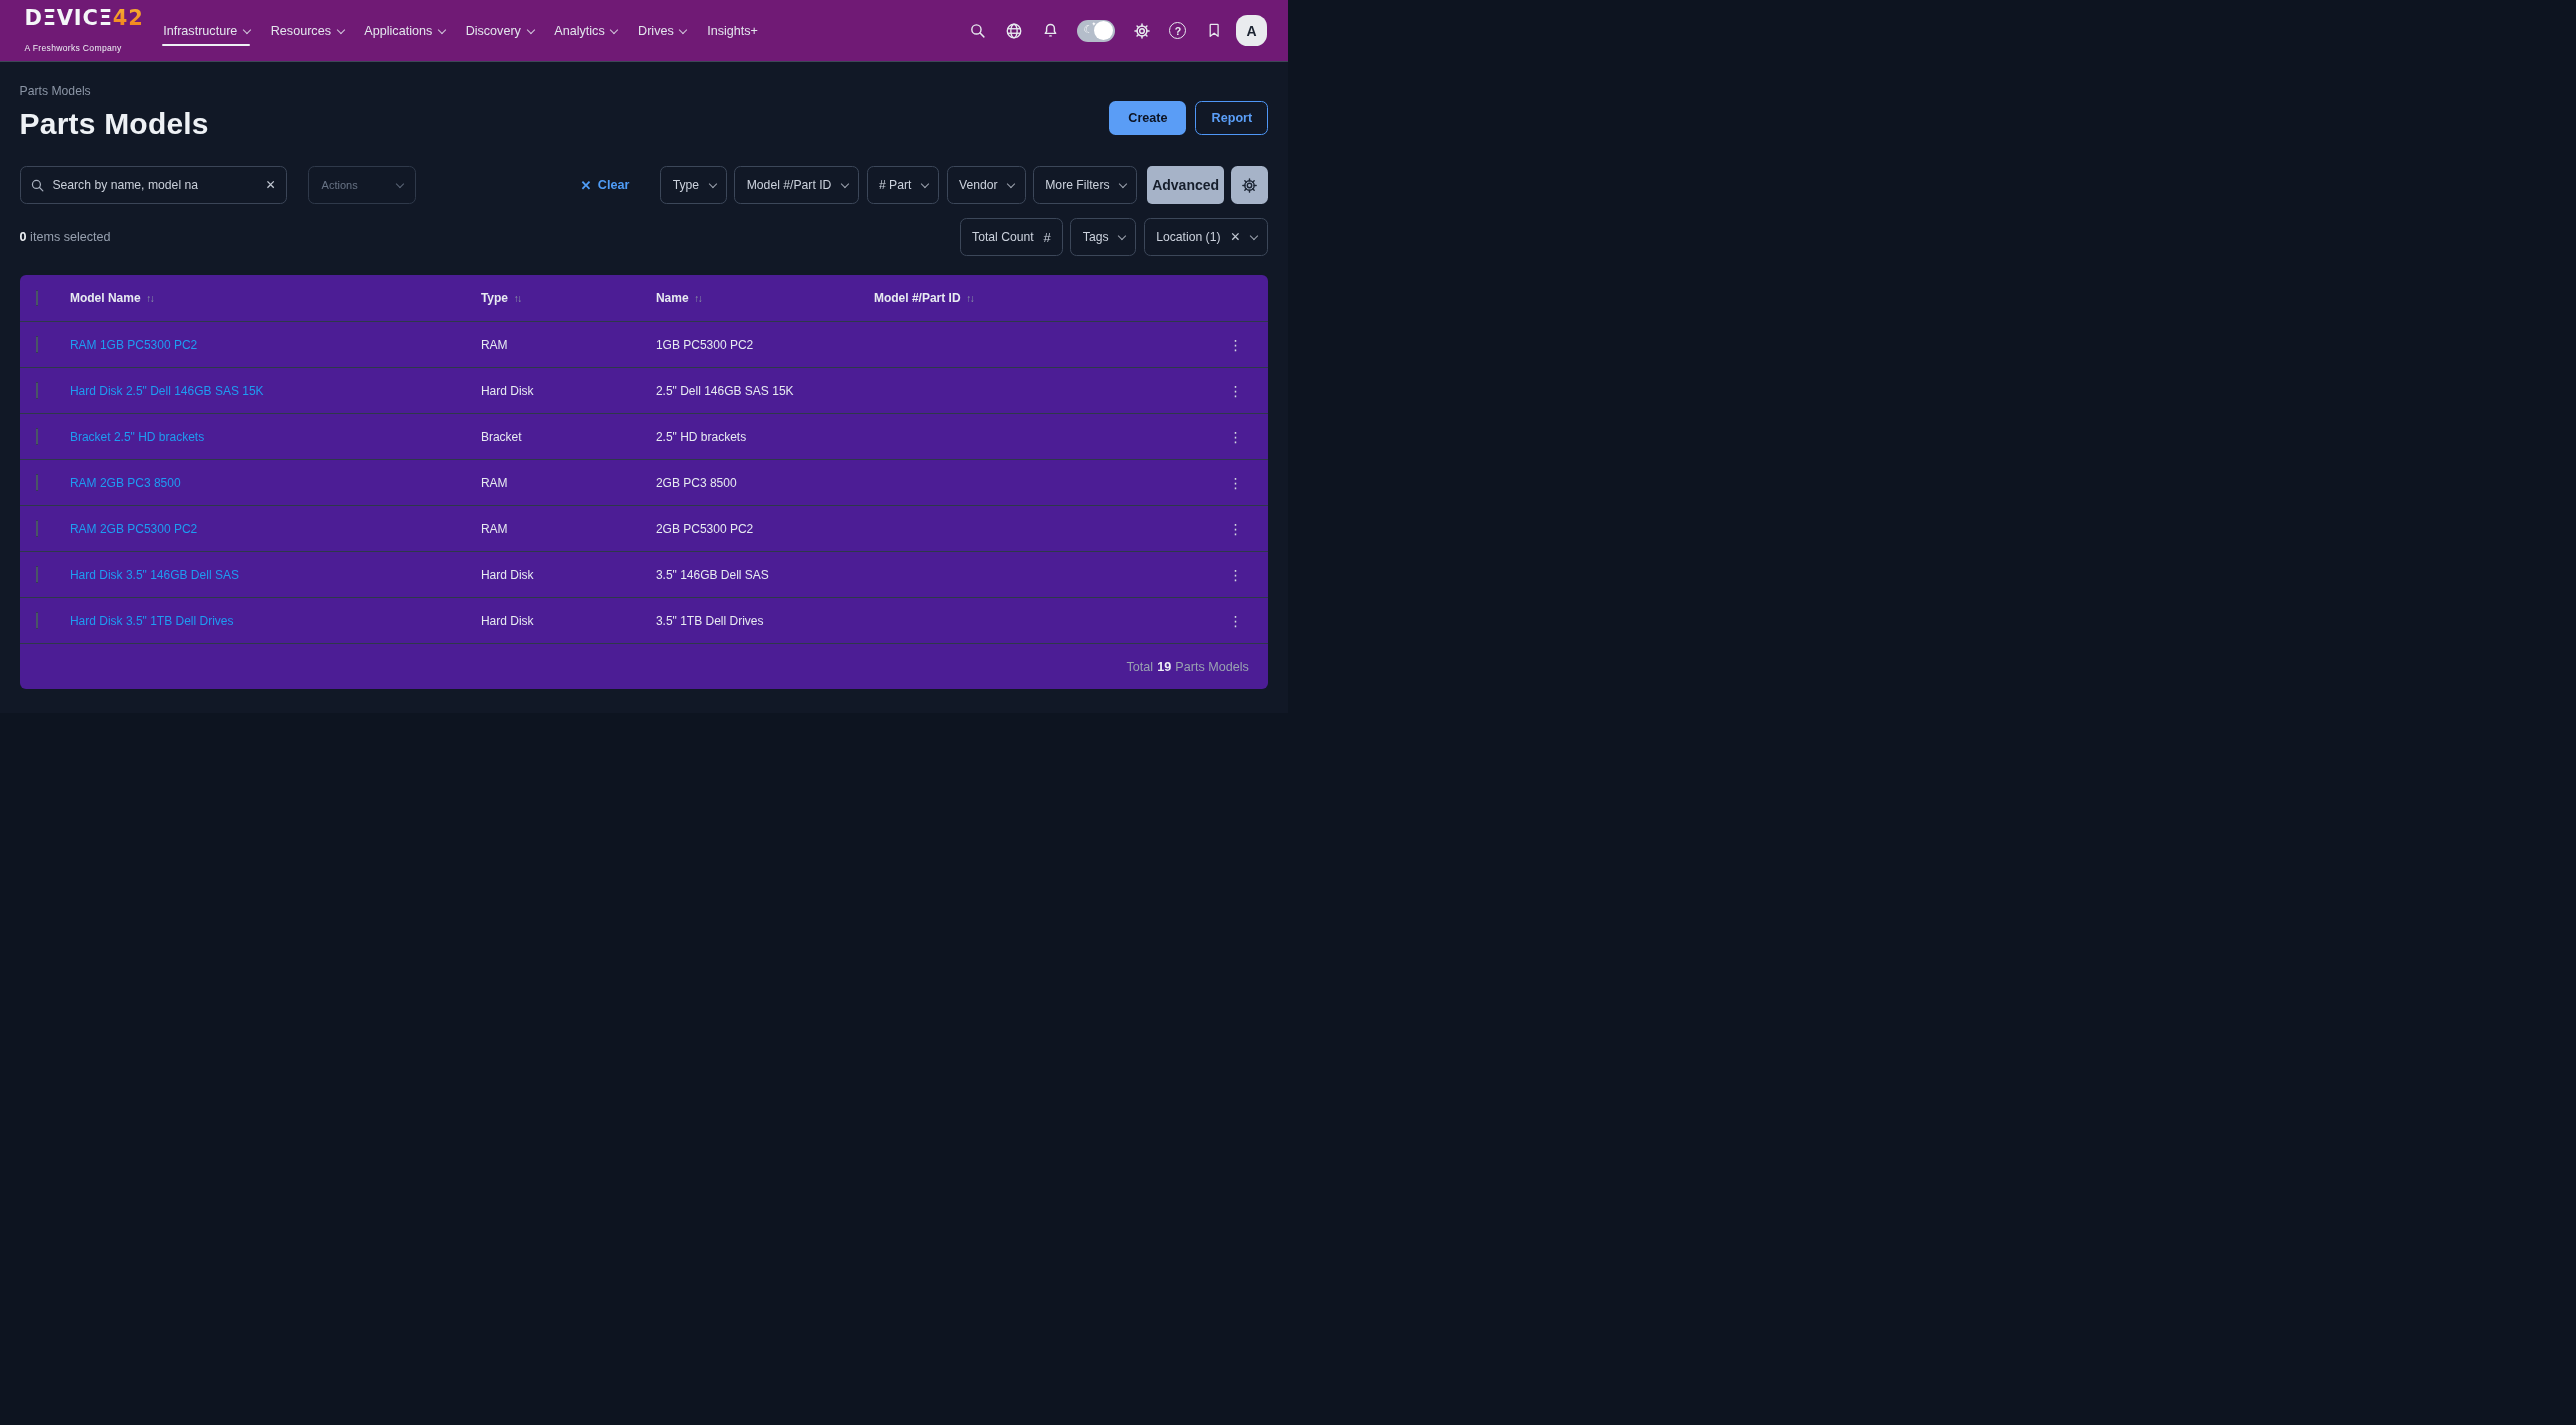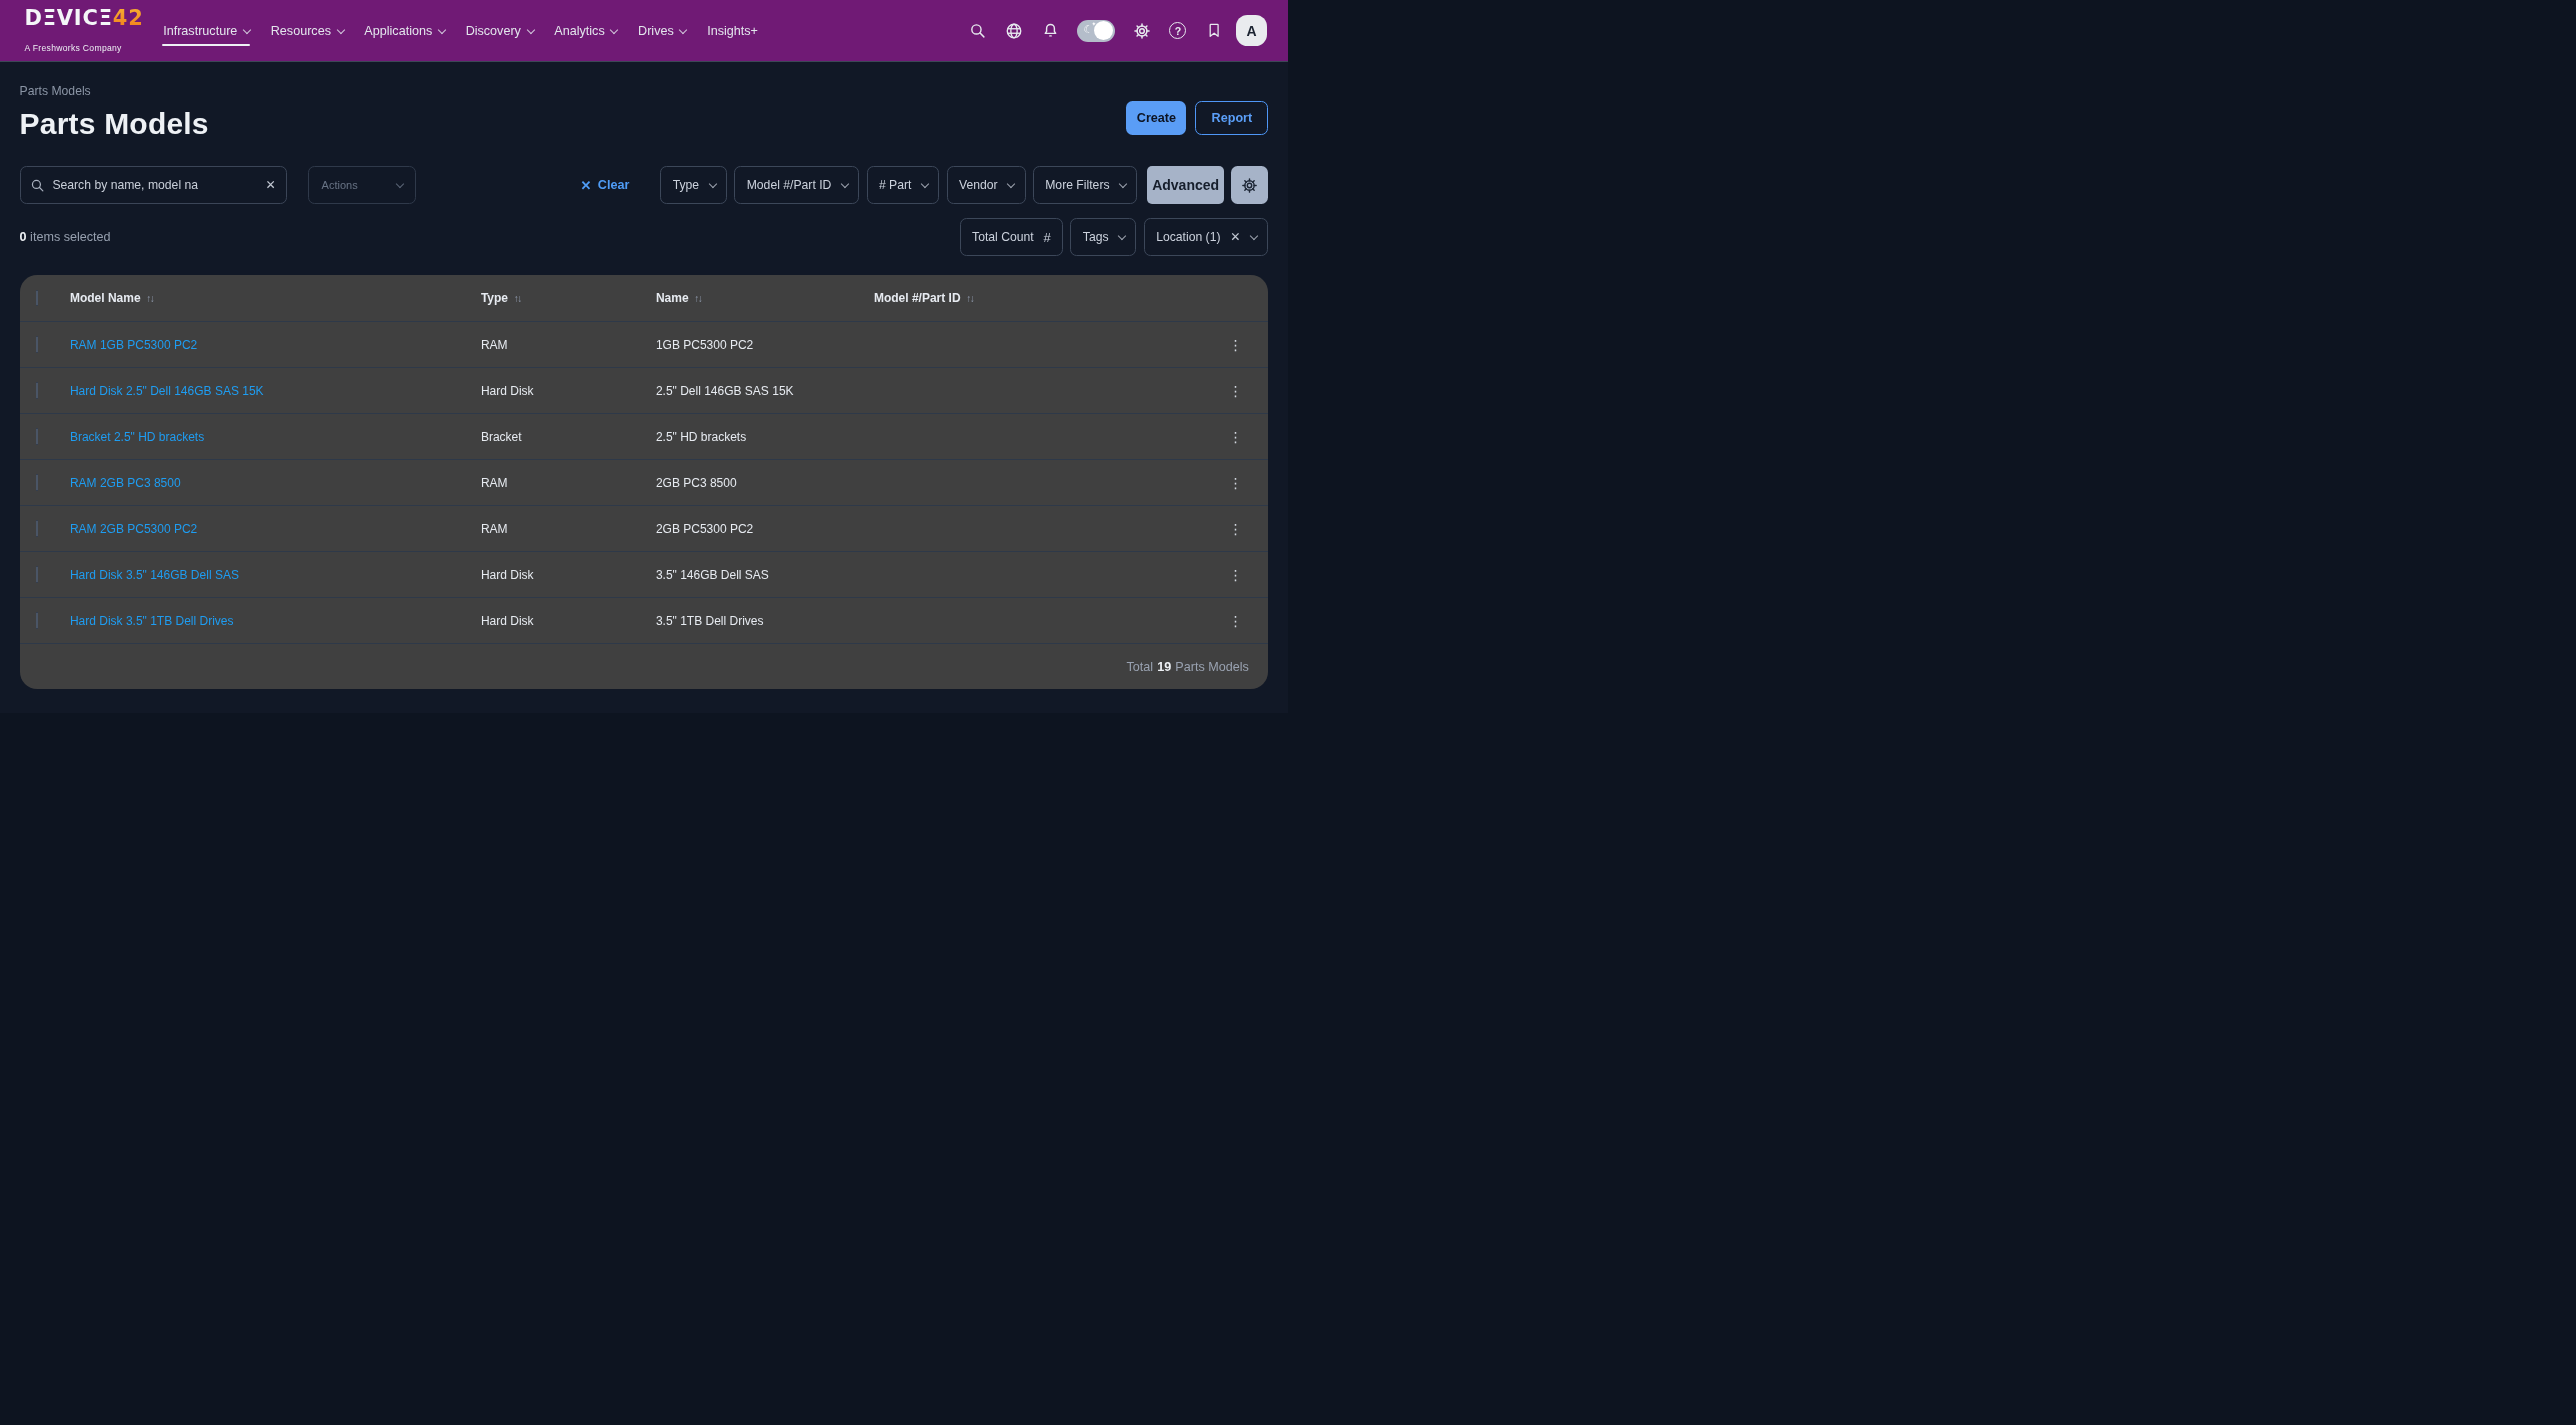--- a/index.html
+++ b/index.html
@@ -39,21 +39,21 @@
             display:flex; align-items:center; justify-content:center; font-size:14px; font-weight:700; cursor:pointer; }
 
   
   .main { padding:0 19.6px; }
   .page-head { display:flex; justify-content:space-between; align-items:flex-start; padding-top:22px; }
   .breadcrumb { color:#8b95a5; font-size:12.2px; cursor:pointer; }
   .page-title { color:#eef1f5; font-size:30px; font-weight:800; letter-spacing:0.2px; margin-top:9px; }
   .head-buttons { display:flex; gap:9px; margin-top:17px; }
   .btn { height:34px; border-radius:6.5px; font-size:12.6px; font-weight:600; cursor:pointer;
          display:flex; align-items:center; justify-content:center; border:none; font-family:inherit; }
-  .btn-create { width:60px; background:#5a9df6; color:#0c1322; }
+  .btn-create { width:77px; background:#5a9df6; color:#0c1322; }
   .btn-report { width:73px; background:transparent; border:1.2px solid #4f97f7; color:#5b9ff8; }
 
   
   .toolbar { display:flex; align-items:center; margin-top:25px; }
   .search-box { display:flex; align-items:center; gap:7.3px; width:267px; height:38px;
                 border:0.8px solid #3b4557; border-radius:6.5px; padding:0 9.8px; color:#a9b1bf; }
   .search-box input { flex:1; min-width:0; background:transparent; border:none; outline:none;
                 color:#dfe4ec; font-size:12.2px; font-family:inherit; }
   .search-box input::placeholder { color:#c9cfd9; opacity:1; }
   .x-glyph { font-size:12.2px; color:#c3c9d3; cursor:pointer; line-height:1; }
@@ -73,21 +73,21 @@
   .btn-gear { width:37px; height:38px; border-radius:6.5px; background:#a6b3c8; color:#1c2534;
               border:none; cursor:pointer; display:flex; align-items:center; justify-content:center; }
 
   
   .select-row { display:flex; align-items:center; justify-content:space-between; margin-top:14px; }
   .sel-text { font-size:12.6px; color:#97a0af; }
   .sel-text b { color:#eef1f5; font-weight:700; }
   .chip .hash { font-size:13px; color:#ccd2dd; font-weight:400; }
 
   
-  .card { margin-top:19px; background:#404040; border-radius:17px; overflow:hidden; }
+  .card { margin-top:19px; background:#4c1d95; border-radius:6px; overflow:hidden; }
   .trow { display:grid; grid-template-columns:34px 411px 175px 218px 1fr 33px;
           align-items:center; height:46px; padding:0 16.3px; }
   .trow + .trow { border-top:0.8px solid #2e3949; }
   .thead { font-weight:700; color:#e7ebf1; font-size:12px; }
   .th { display:flex; align-items:center; gap:5.7px; cursor:pointer; }
   .sort { color:#8a94a6; font-size:10.2px; letter-spacing:-1.6px; font-weight:400; }
   .checkbox { width:18px; height:18px; border:1.6px solid #4a5566; border-radius:5.7px; background:#111a2a; cursor:pointer; }
   .cell-link { color:#1e9df2; font-size:12px; font-weight:500; cursor:pointer; }
   .cell { color:#e7ebf1; font-size:12px; }
   .kebab { color:#d3d8e0; font-size:14px; text-align:center; cursor:pointer; line-height:1; letter-spacing:0; }

